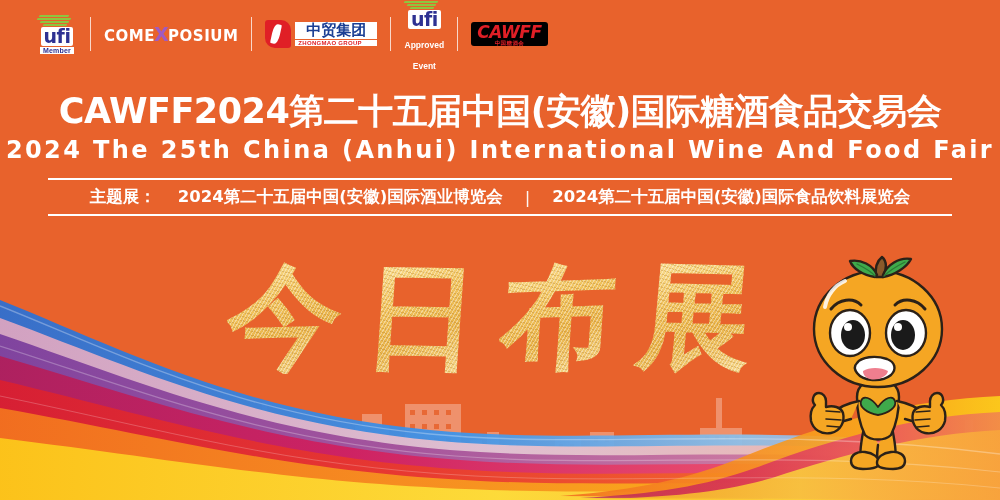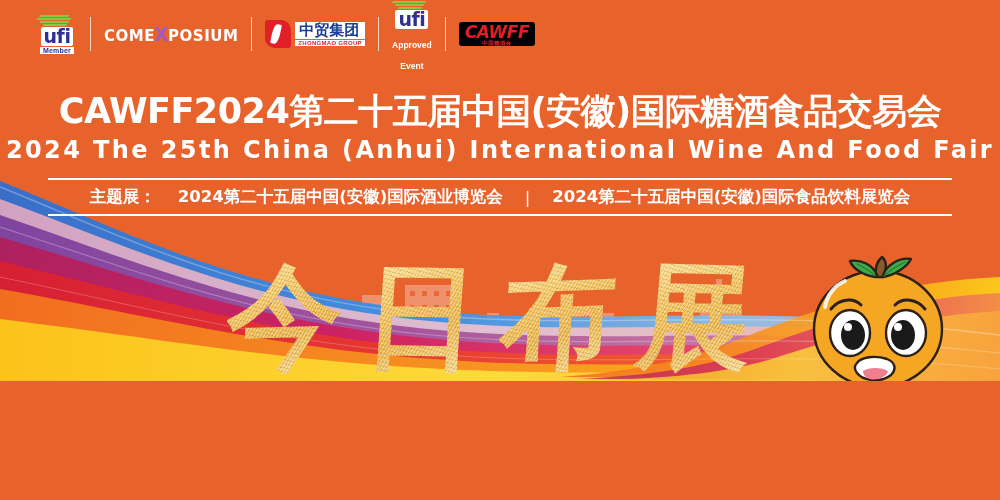--- a/index.html
+++ b/index.html
@@ -4,21 +4,21 @@
 <style>
   * { margin:0; padding:0; box-sizing:border-box; }
   html, body { width:1000px; height:500px; overflow:hidden; }
   body {
     font-family: "Liberation Sans", "DejaVu Sans", sans-serif;
     background:#e8622c;
   }
 
   #banner {
     position:relative;
-    width:1000px; height:381px;
+    width:1000px; height:500px;
     background:#e8622c;
     overflow:hidden;
   }
 
   
   #logo-bar {
     position:absolute; left:24px; top:8px;
     height:52px;
     display:flex; align-items:center; gap:0px;
     z-index:30;
@@ -71,21 +71,21 @@
     border-radius:3px 10px 3px 10px; position:relative;
   }
   .zm-mark:after{
     content:""; position:absolute; left:7px; top:4px;
     width:8px; height:20px; background:#fff;
     border-radius:50% 10% 50% 10%; transform:rotate(12deg);
   }
   .zm-txt { display:flex; flex-direction:column; line-height:1; }
   .zm-cn {
     font-size:15px; font-weight:bold; color:#1b3f94;
-    background:#fff; padding:1px 4px; letter-spacing:0px;
+    background:#fff; padding:1px 11px; letter-spacing:0px;
     font-family:"DejaVu Sans", sans-serif;
   }
   .zm-en {
     font-size:6px; font-weight:bold; color:#e01f26;
     background:#fff; padding:0 3px; letter-spacing:.3px; margin-top:1px;
   }
 
   
   .cawff-logo {
     font-family:"DejaVu Sans", sans-serif;

